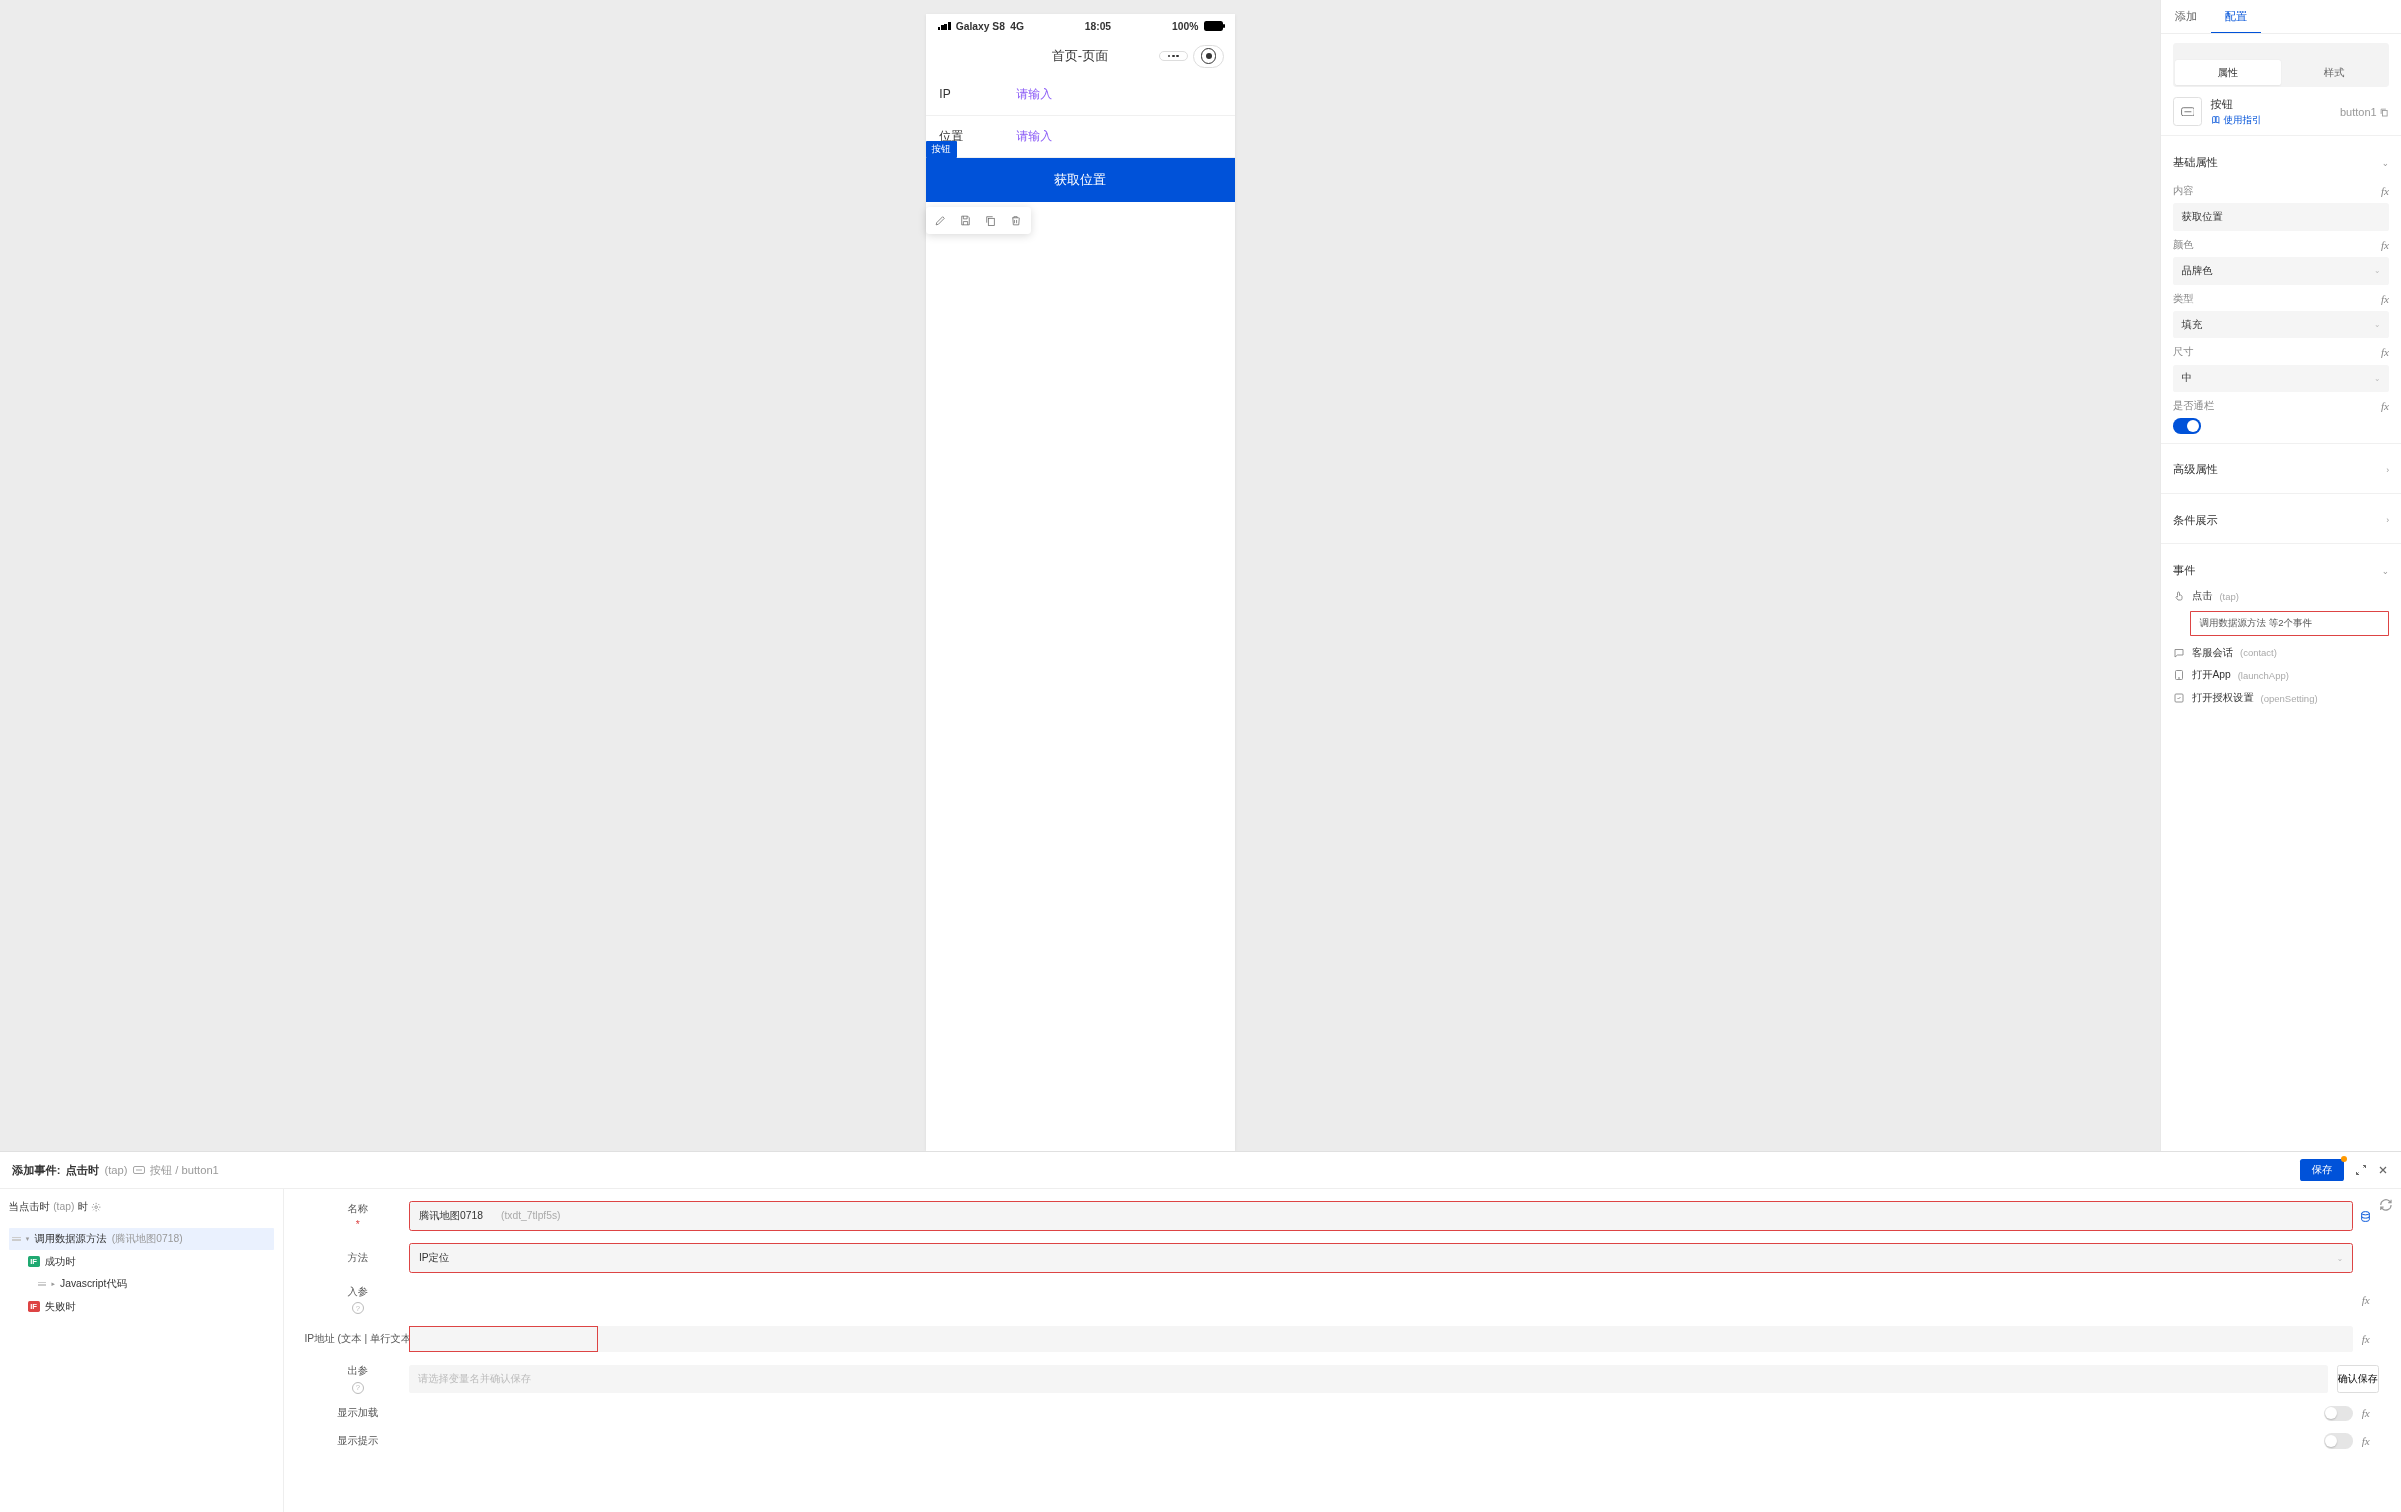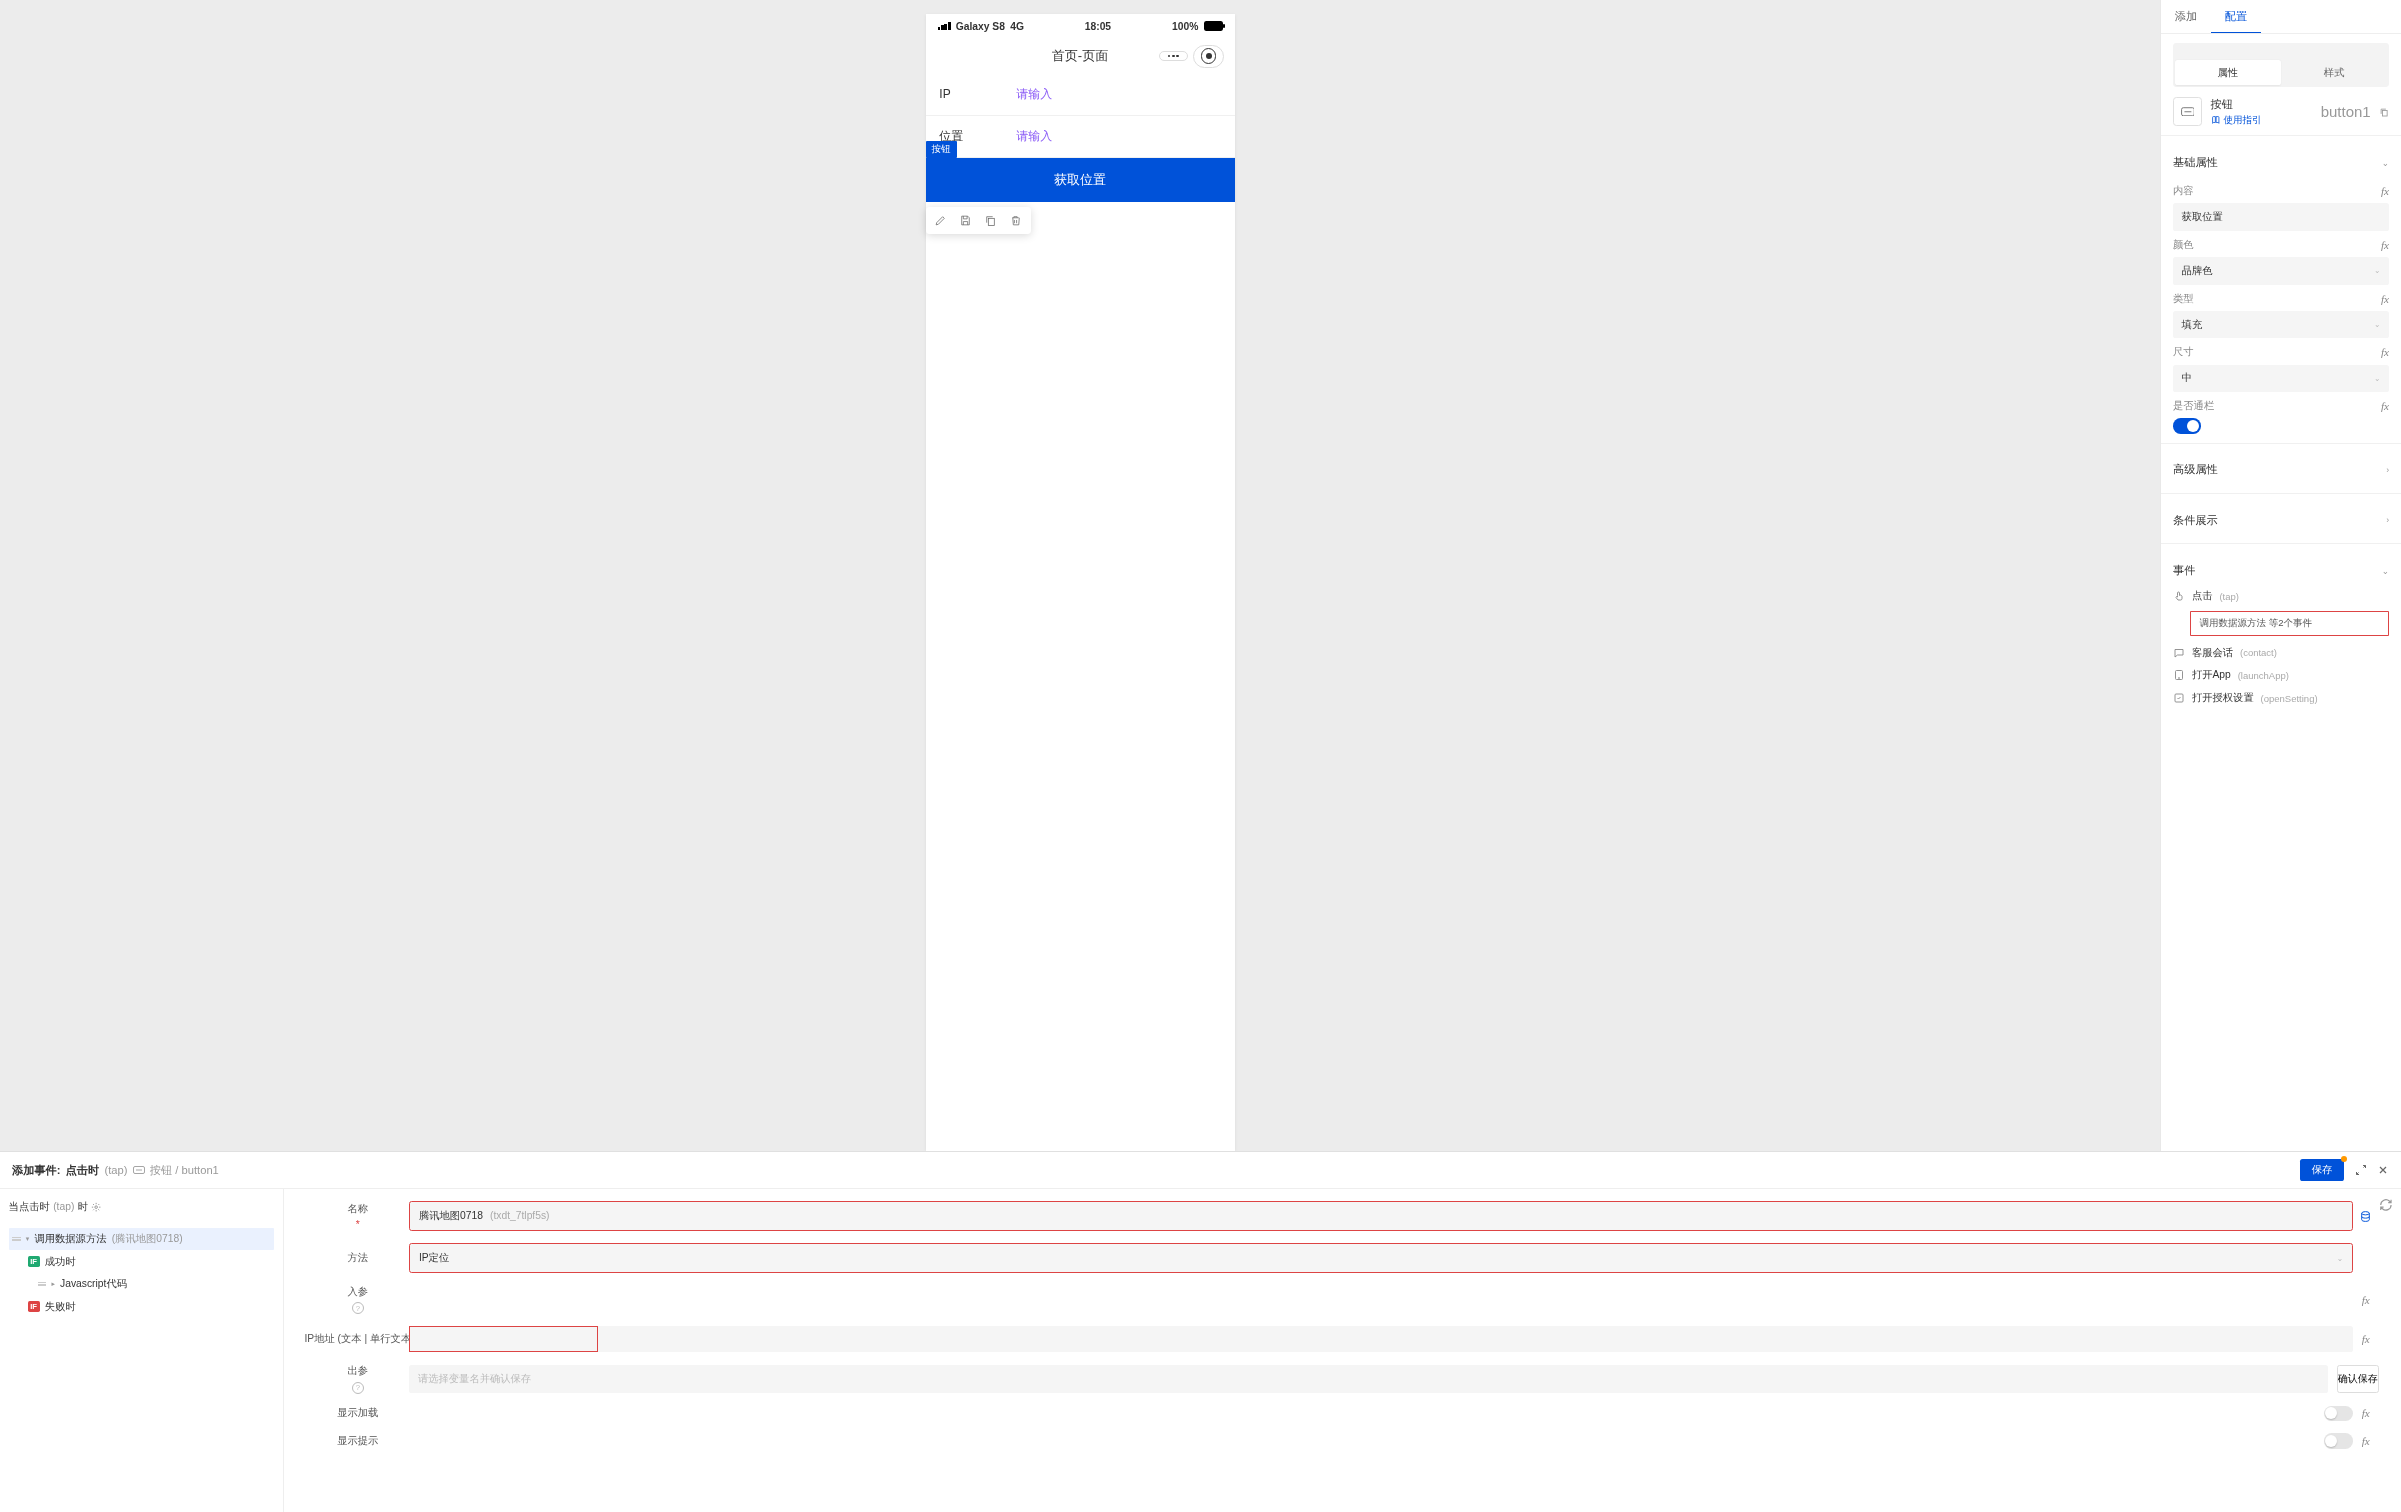--- a/index.html
+++ b/index.html
@@ -44,21 +44,21 @@
 .rp-tabs div.active { color:#0052d9; border-bottom:1.7px solid #0052d9; font-weight:500; }
 .rp-body { padding: 8.6px 12px; }
 .segmented { display:flex; background:#f3f3f3; border-radius:3.4px; padding:1.7px; margin-bottom:10.3px; }
 .segmented div { flex:1; text-align:center; padding:5.2px 0; font-size:10.3px; border-radius:2.6px; cursor:pointer; color:#666;margin-top:16px; }
 .segmented div.active { background:#fff; color:#333; box-shadow:0 0.9px 1.7px rgba(0,0,0,0.06); }
 .comp-info { display:flex; align-items:center; gap:8.6px; margin-bottom:3.4px; }
 .comp-icon { width:29px; height:29px; border:0.9px solid #e0e0e0; border-radius:3.4px; display:flex; align-items:center; justify-content:center; }
 .comp-icon svg { width:13.8px; height:9.5px; }
 .comp-meta { flex:1; }
 .comp-meta .title { font-size:11.2px; font-weight:500; }
-.comp-id { font-size:15px; color:#999; display:flex; align-items:center; gap:8px; }
+.comp-id { font-size:11px; color:#999; display:flex; align-items:center; gap:2px; }
 .guide-link { font-size:9.5px; color:#0052d9; display:flex; align-items:center; gap:3.4px; margin-top:1.7px; }
 .sec-head { display:flex; justify-content:space-between; align-items:center; padding:10.3px 0 6.9px; font-size:11.2px; color:#333; cursor:pointer; }
 .sec-head .chev { font-size:8.6px; color:#999; }
 .field-label { font-size:10.3px; color:#888; margin:6.9px 0 5.2px; display:flex; justify-content:space-between; align-items:center; }
 .fx-sym { font-style:italic; font-family: serif; font-size:11.2px; color:#888; }
 .field-input { background:#f5f5f5; border-radius:2.6px; padding:6.9px 8.6px; font-size:10.3px; color:#333; display:flex; justify-content:space-between; align-items:center; }
 .field-input .caret { font-size:7.7px; color:#bbb; }
 .toggle { width:27.5px; height:15.5px; background:#0052d9; border-radius:7.7px; position:relative; }
 .toggle i { position:absolute; right:1.7px; top:1.7px; width:12px; height:12px; background:#fff; border-radius:50%; }
 .divider { border:none; border-top:0.9px solid #f0f0f0; margin:8.6px -12px; }
@@ -95,21 +95,21 @@
 .tree-label { color:#333; }
 .tree-meta { color:#999; }
 
 .bp-form { flex:1; padding:12px 22.3px; overflow-y:auto; position:relative; }
 .bf-row { display:flex; align-items:center; margin-bottom:12px; }
 .bf-label { width:103px; font-size:10.3px; color:#555; display:flex; align-items:center; gap:3.4px;flex-direction:column; }
 .req { color:#d44; }
 .bf-control { flex:1; background:#f5f5f5; border-radius:2.6px; padding:6.9px 8.6px; font-size:10.3px; display:flex; align-items:center; justify-content:space-between; position:relative; }
 .bf-control .caret { font-size:7.7px; color:#bbb; }
 .hl-box { border:1.7px solid #d44; }
-.ds-id { color:#aaa; margin-left:7px;text-align:center; }
+.ds-id { color:#aaa; margin-left:18px;text-align:center; }
 .bf-tail { width:26px; display:flex; justify-content:center; }
 .bf-tail svg { width:13px; height:13px; }
 .qmark { width:12px;height:12px;border:0.9px solid #bbb;border-radius:50%;display:inline-flex;align-items:center;justify-content:center;font-size:7.7px;color:#bbb; }
 .confirm-btn { border:0.9px solid #ddd; background:#fff; padding:6px 0; border-radius:2.6px; font-size:10px; cursor:pointer; }
 .switch-off { width:29px; height:15.5px; background:#e5e5e5; border-radius:7.7px; position:relative; }
 .switch-off i { position:absolute; left:1.7px; top:1.7px; width:12px;height:12px;background:#fff;border-radius:50%; box-shadow:0 0.9px 1.7px rgba(0,0,0,0.2); }
 .refresh-float { position:absolute; right:8.6px; top:8.6px; color:#999; }
 </style>
 </head>
 <body>

